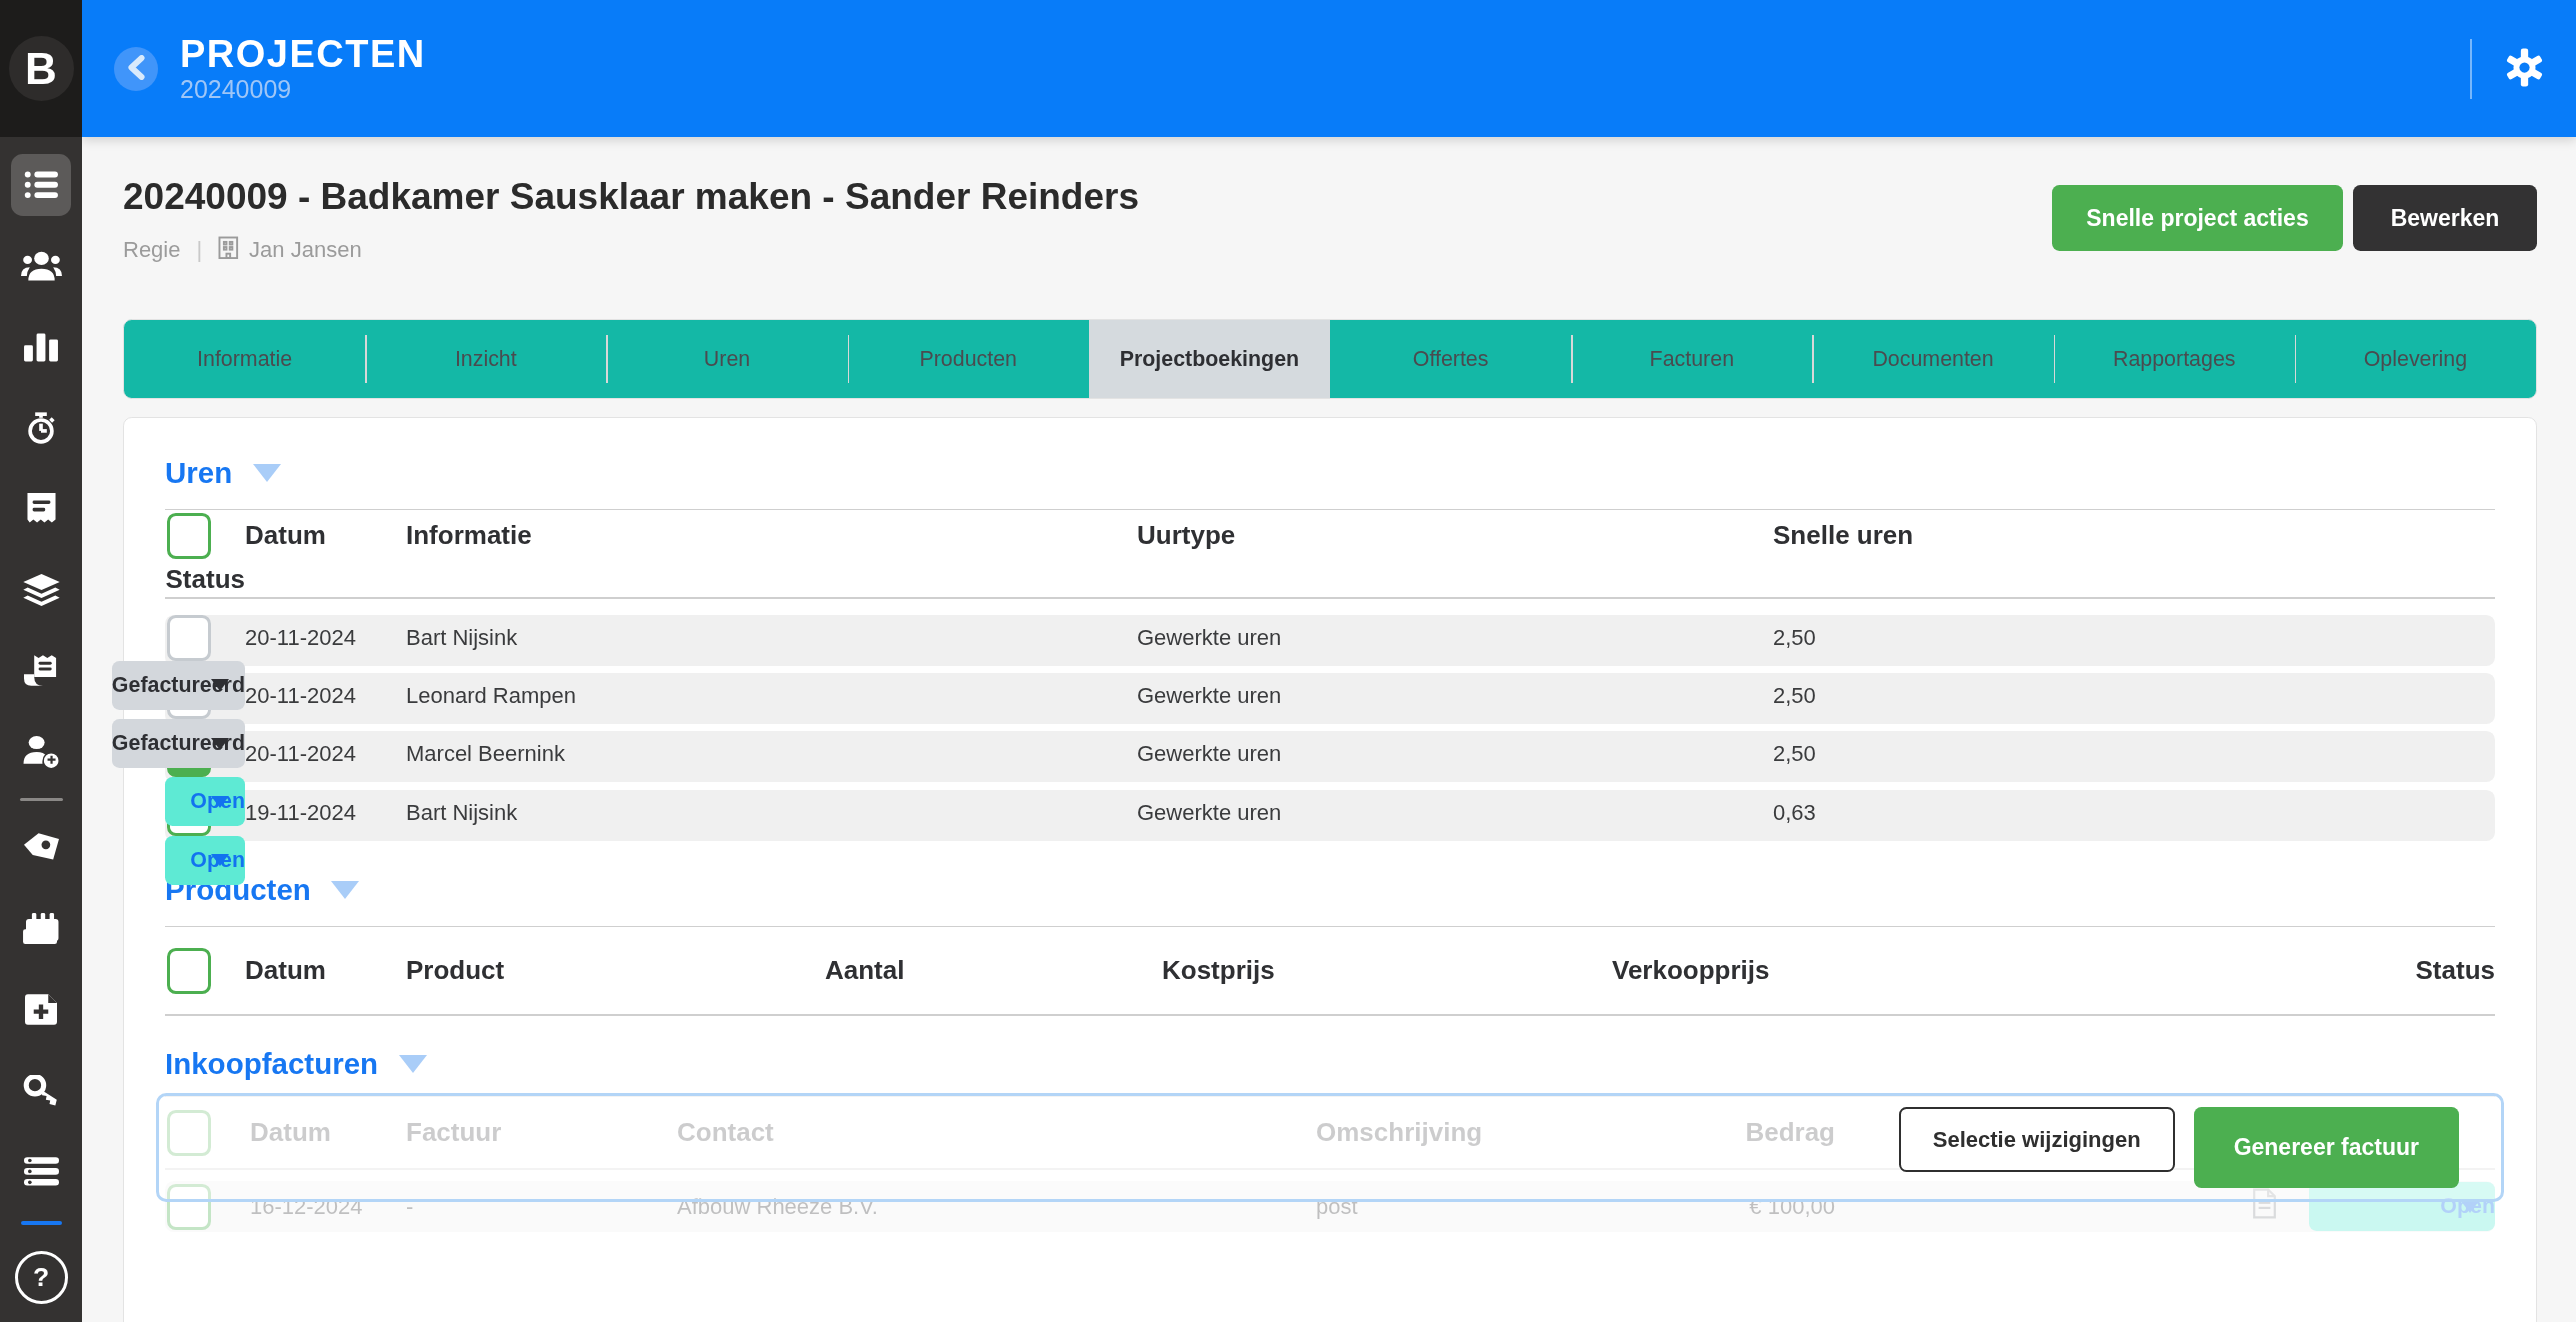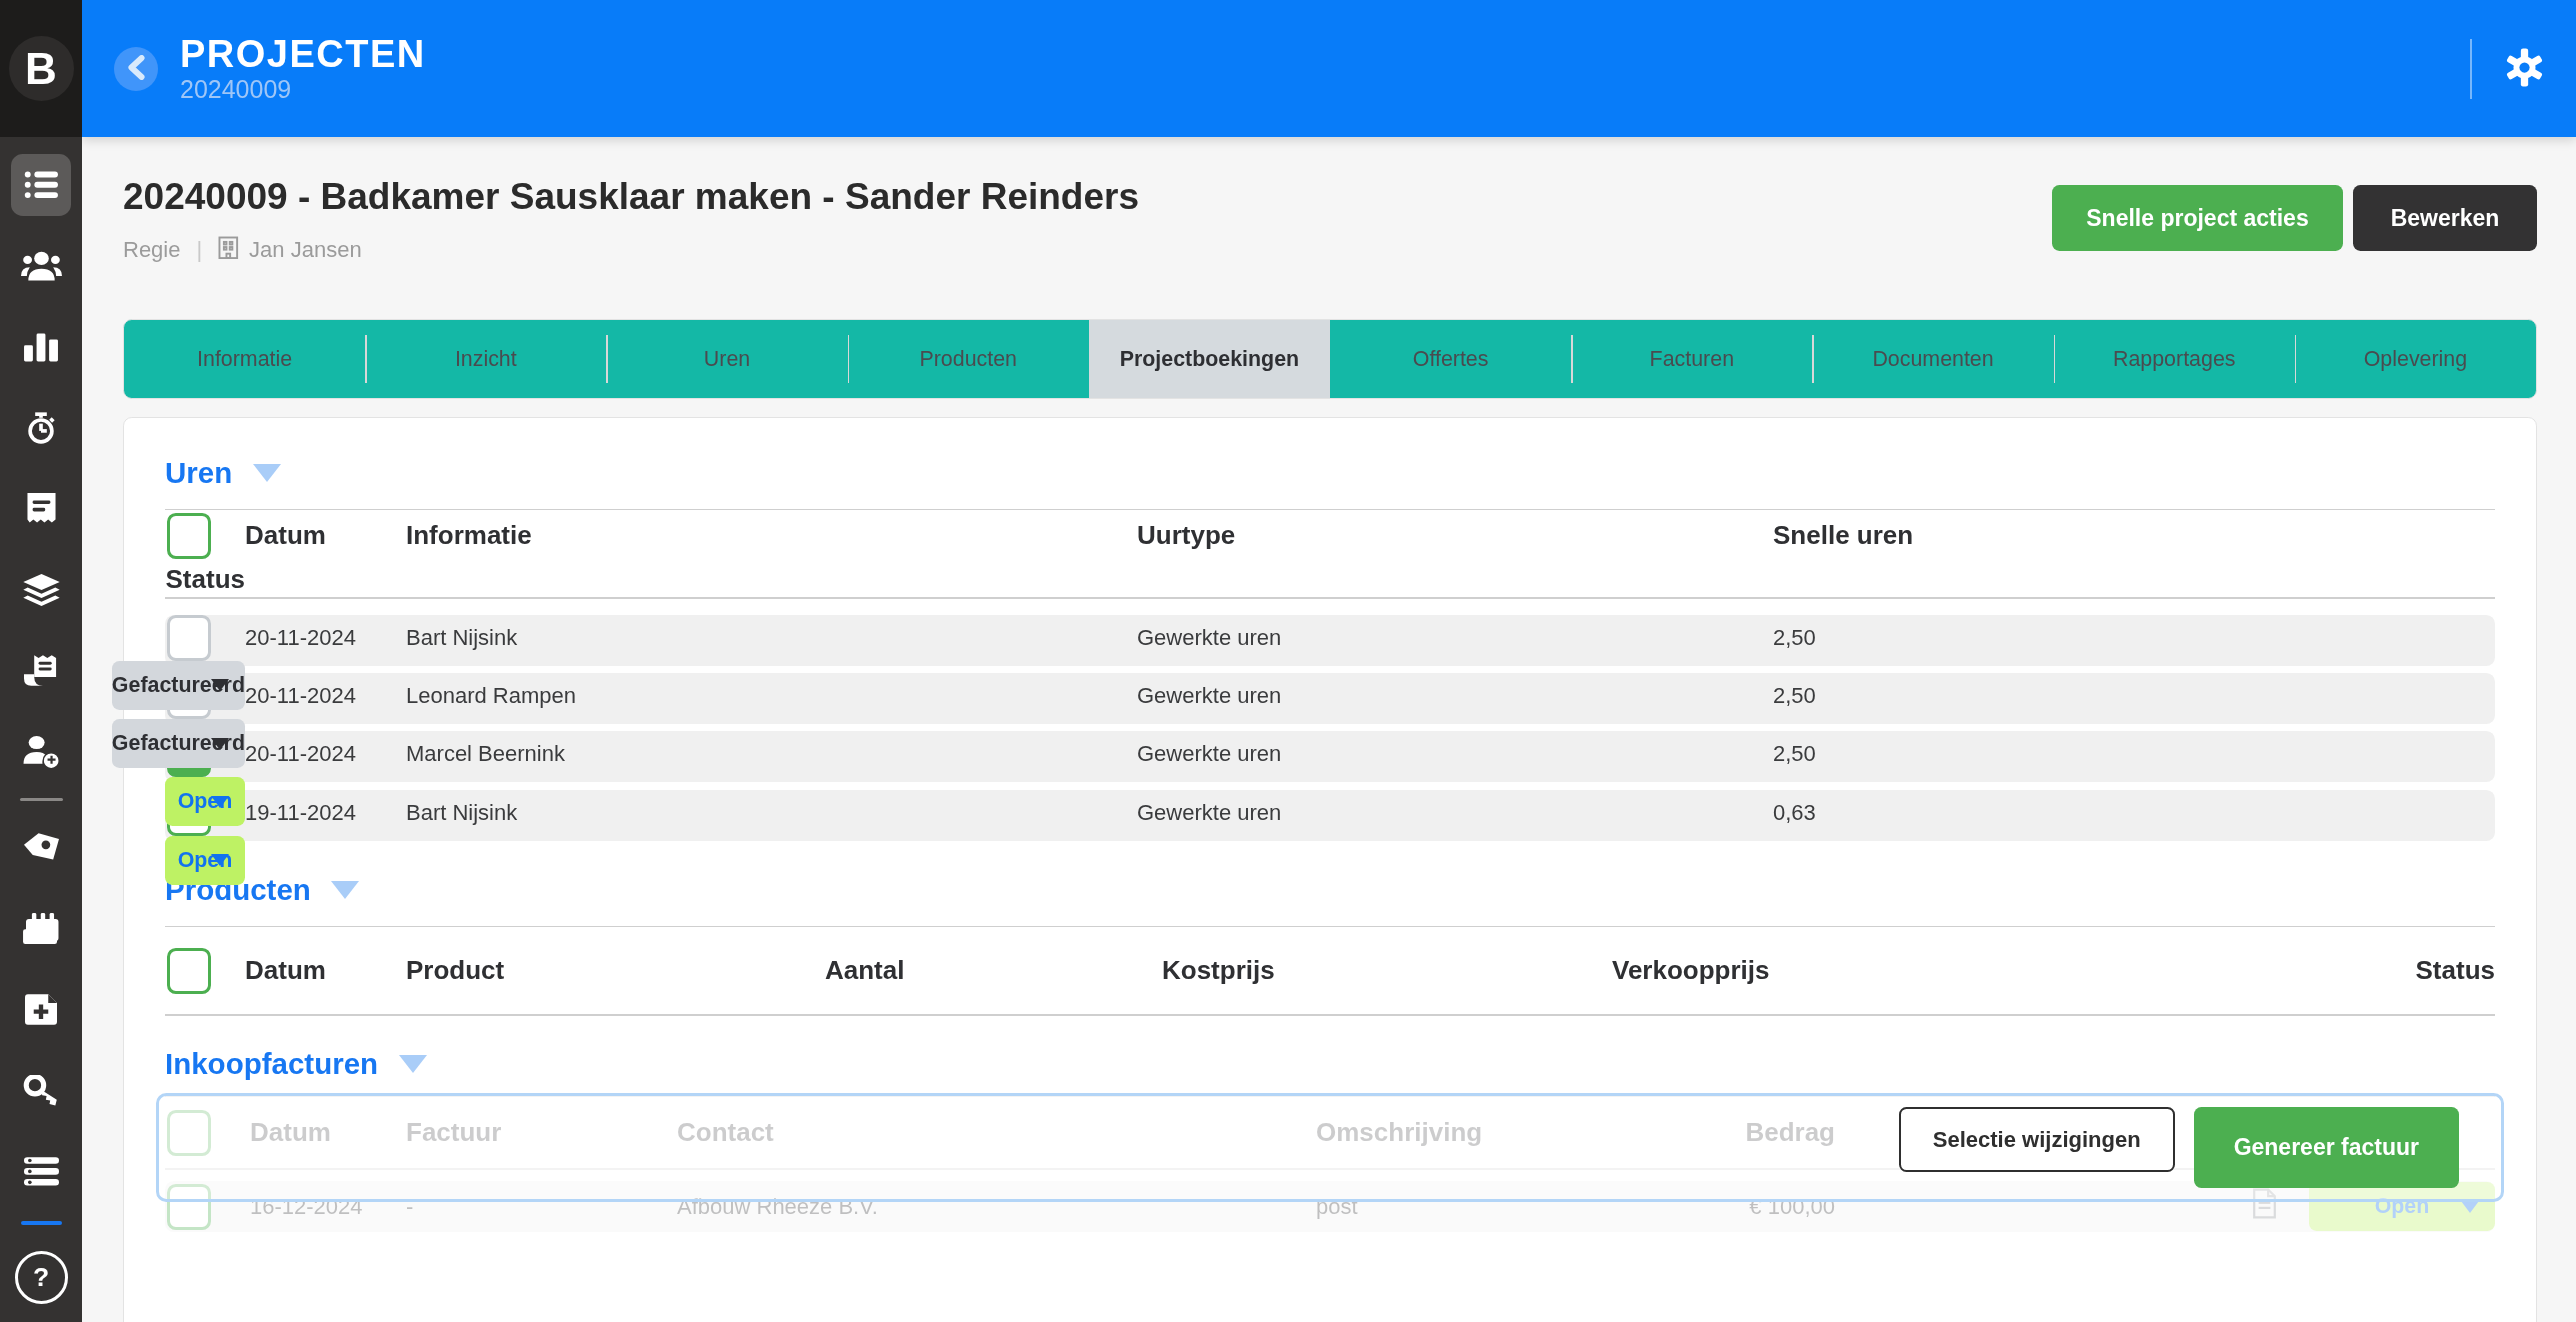--- a/index.html
+++ b/index.html
@@ -62,21 +62,21 @@
   .cell-status{display:flex;justify-content:flex-end;}
   
   .cb{width:44px;height:46px;border-radius:8.8px;background:#fff;border:3.7px solid #c6cbd0;box-sizing:border-box;margin-left:1.5px;}
   .cb.green{border-color:#4caf50;}
   .cb.checked{border-color:#4caf50;background:#4caf50;display:flex;align-items:center;justify-content:center;}
   
   .badge{width:186px;height:49px;border-radius:7.4px;display:flex;align-items:center;justify-content:center;position:relative;font-size:21.4px;font-weight:bold;cursor:pointer;}
   .badge .arrow{position:absolute;right:16px;top:50%;margin-top:-5.9px;width:0;height:0;border-left:9.6px solid transparent;border-right:9.6px solid transparent;border-top:12.5px solid;}
   .badge-gray{background:#d3d7dc;color:#2e2f33;}
   .badge-gray .arrow{border-top-color:#2e2f33;}
-  .badge-blue{background:#bef264;color:#1273ef;}
+  .badge-blue{background:#5eead4;color:#1273ef;justify-content:flex-end;}
   .badge-blue .arrow{border-top-color:#1273ef;}
   
   .sec-producten{margin-top:32px;}
   .sec-inkoop{margin-top:31px;}
   
   .if-wrap{position:relative;margin-top:14.7px;}
   .faded{opacity:.32;}
   .if-table .thead{height:71px;}
   .if-table .rule-top{margin-top:2.9px;}
   .if-cell-end{display:flex;align-items:center;justify-content:flex-end;gap:32px;}

